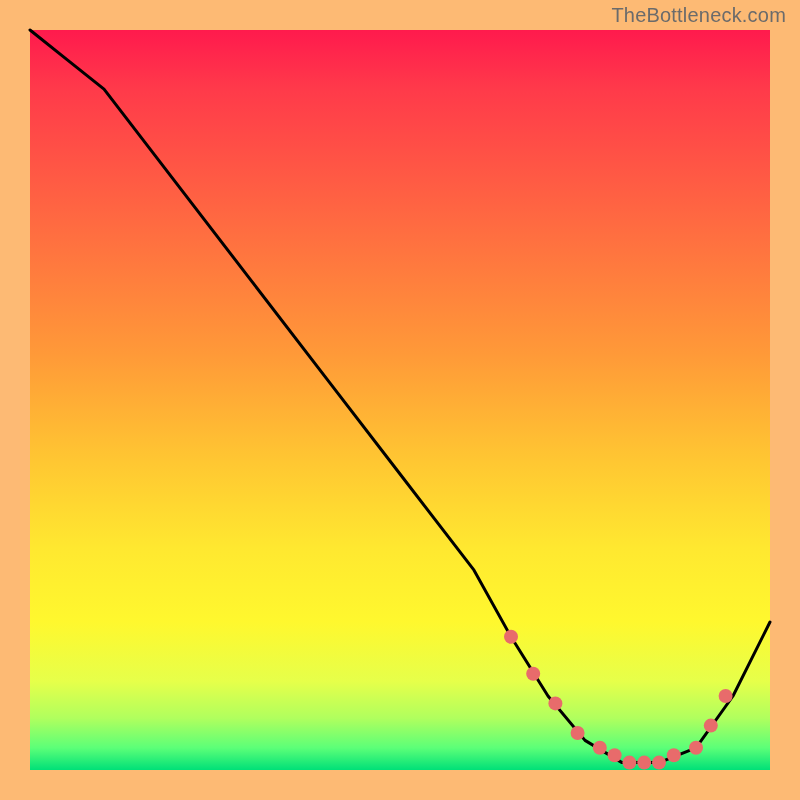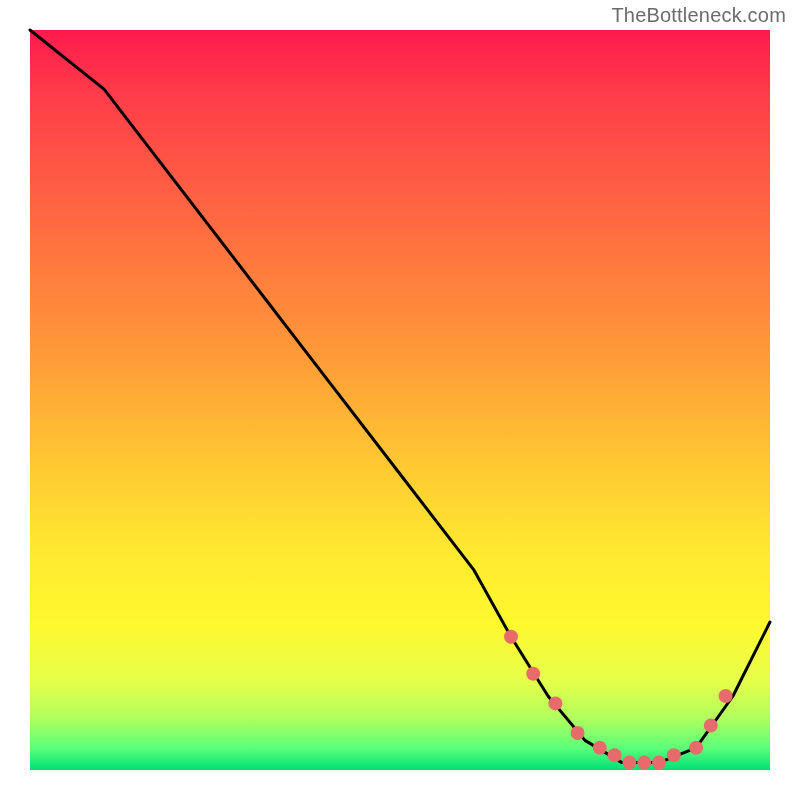--- a/index.html
+++ b/index.html
@@ -1,21 +1,21 @@
 <!DOCTYPE html>
 <html><head>
 <meta charset="utf-8">
 <style>
   * { margin: 0; padding: 0; box-sizing: border-box; }
   html, body { width: 800px; height: 800px; background: #000; overflow: hidden; }
   .stage {
     position: relative;
     width: 800px;
     height: 800px;
-    background: #ffffff;
+    background: #fdba74;
     padding-left: 17px;
   }
   .attribution {
     position: absolute;
     top: 4px;
     right: 14px;
     font-family: Arial, Helvetica, sans-serif;
     font-size: 20px;
     color: #6b6b6b;
     letter-spacing: 0.2px;

